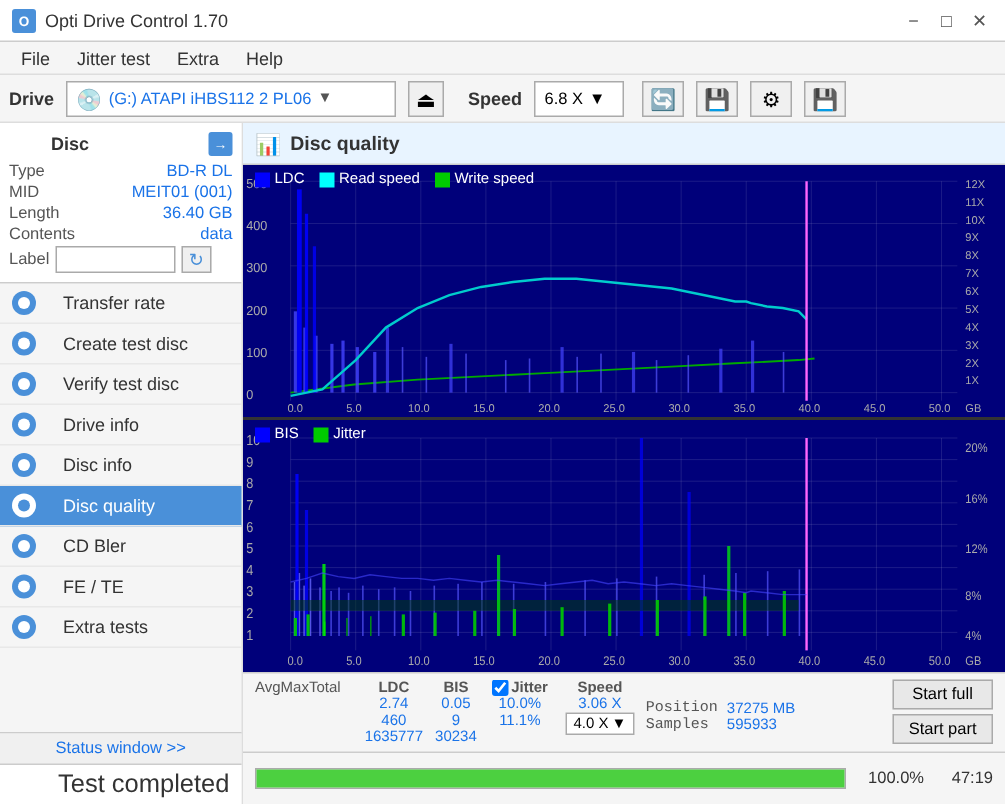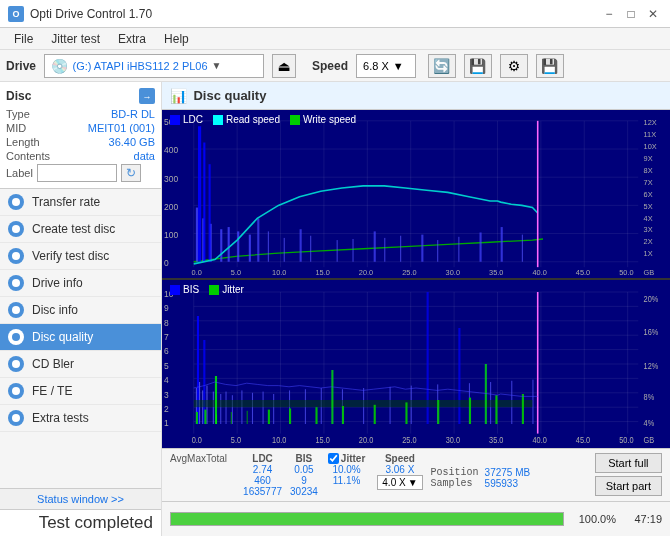--- a/index.html
+++ b/index.html
@@ -25,31 +25,31 @@
     .speed-label { font-size: 12px; color: #333; font-weight: 600; margin-left: 8px; }
     .speed-select { border: 1px solid #aaa; background: white; padding: 2px 6px; height: 24px; font-size: 11px; display: flex; align-items: center; gap: 4px; cursor: pointer; min-width: 60px; }
     .icon-btn { border: 1px solid #aaa; background: #f0f0f0; width: 28px; height: 24px; display: flex; align-items: center; justify-content: center; cursor: pointer; font-size: 14px; }
     
     
     .main { display: flex; height: calc(536px - 28px - 22px - 32px); }
     
     
     .sidebar { width: 162px; background: #f5f5f5; border-right: 1px solid #ddd; display: flex; flex-direction: column; flex-shrink: 0; }
     .disc-panel { border-bottom: 1px solid #ccc; padding: 6px; background: #fff; }
-    .disc-panel-header { display: flex; align-items: center; justify-content: space-between; margin-bottom: 4px; }
+    .disc-panel-header { display: flex; align-items: center; justify-content: space-between; margin-bottom: 4px; margin-left: 28px; }
     .disc-panel-title { font-size: 12px; font-weight: 600; color: #333; }
     .disc-panel-icon { width: 16px; height: 16px; background: #4a90d9; border-radius: 2px; display: flex; align-items: center; justify-content: center; color: white; font-size: 9px; cursor: pointer; }
     .disc-row { display: flex; justify-content: space-between; align-items: center; margin-bottom: 2px; }
     .disc-key { font-size: 11px; color: #555; }
     .disc-val { font-size: 11px; color: #1a73e8; }
     .label-row { display: flex; align-items: center; gap: 4px; margin-top: 2px; }
     .label-input { border: 1px solid #aaa; width: 80px; height: 18px; font-size: 10px; padding: 1px 3px; }
     .label-btn { border: 1px solid #aaa; background: #f0f0f0; width: 20px; height: 18px; display: flex; align-items: center; justify-content: center; cursor: pointer; font-size: 12px; color: #4a90d9; }
     
-    .nav-item { display: flex; align-items: center; gap: 8px; padding: 5px 8px; cursor: pointer; font-size: 12px; color: #333; border-bottom: 1px solid #e8e8e8; }
+    .nav-item { display: flex; align-items: center; gap: 18px; padding: 5px 8px; cursor: pointer; font-size: 12px; color: #333; border-bottom: 1px solid #e8e8e8; }
     .nav-item.active { background: #4a90d9; color: white; }
     .nav-icon { width: 16px; height: 16px; border-radius: 50%; display: flex; align-items: center; justify-content: center; font-size: 9px; flex-shrink: 0; }
     .nav-icon.blue { background: #4a90d9; }
     .nav-icon.active-icon { background: white; }
     
     
     .status-area { margin-top: auto; border-top: 1px solid #ccc; }
     .status-btn { width: 100%; padding: 4px 8px; text-align: center; font-size: 11px; color: #1a73e8; background: #f0f0f0; border: none; border-bottom: 1px solid #ccc; cursor: pointer; }
     .status-text { padding: 3px 8px; font-size: 17px; color: #333; background: #fff; text-align: right; }
     

